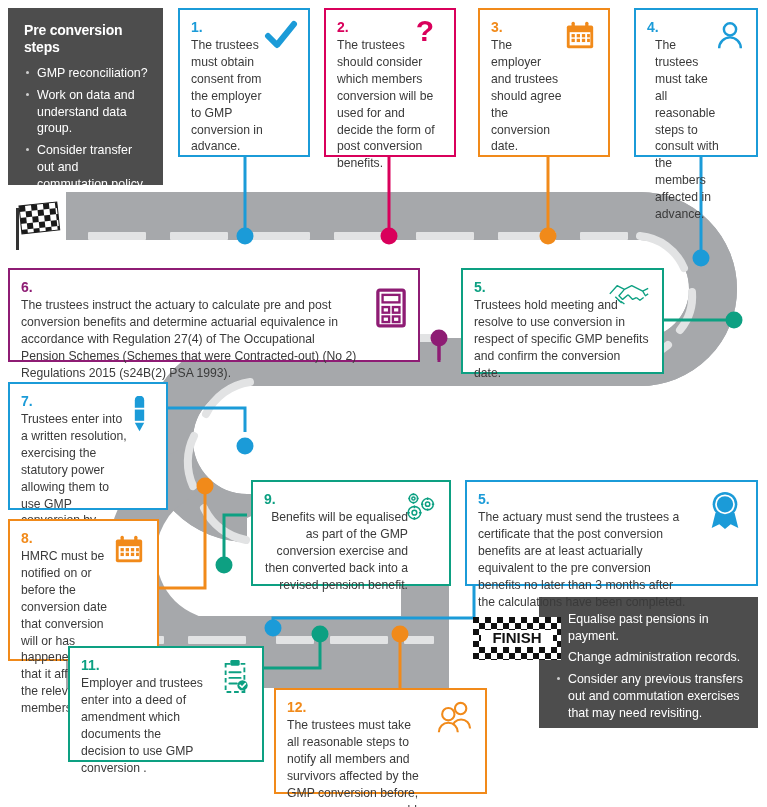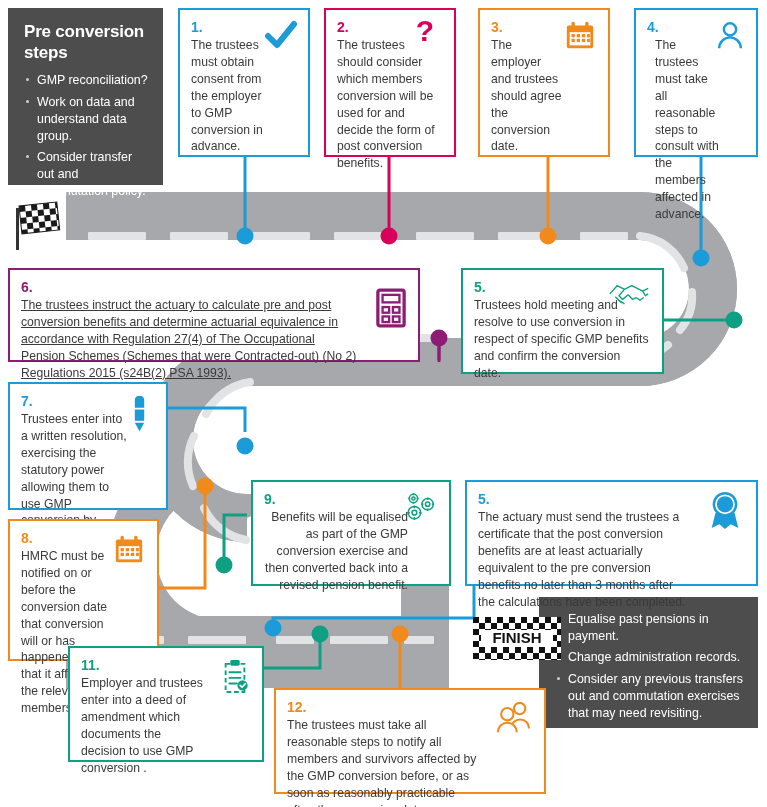--- a/index.html
+++ b/index.html
@@ -1,21 +1,21 @@
 <!DOCTYPE html>
 <html><head>
 <meta charset="utf-8">
 <style>
   html,body{margin:0;padding:0;background:#ffffff;}
   body{font-family:"Liberation Sans","DejaVu Sans",sans-serif;}
   #stage{position:relative;width:767px;height:807px;overflow:hidden;background:#fff;}
 
   
   .panel{position:absolute;background:#4d4d4d;color:#fff;box-sizing:border-box;}
-  .panel h2{margin:0 0 9px 0;font-size:17px;line-height:1.22;font-weight:bold;letter-spacing:-.2px;}
+  .panel h2{margin:0 0 9px 0;font-size:14px;line-height:1.22;font-weight:bold;letter-spacing:-.2px;}
   .panel ul{margin:0;padding:0;list-style:none;}
   .panel li{position:relative;padding-left:13px;font-size:12.4px;line-height:1.35;margin-bottom:5px;}
   .panel li:before{content:"";position:absolute;left:2px;top:6px;width:3px;height:3px;border-radius:50%;background:#cfcfcf;}
 
   
   .card{position:absolute;box-sizing:border-box;background:#fff;border:2px solid #000;padding:10px 11px 9px 11px;}
   .card .num{font-size:14px;font-weight:bold;line-height:1.1;margin-bottom:2px;}
   .card .body{font-size:12.2px;line-height:1.38;color:#3a3a3a;padding-right:2px;}
   .card .ico{position:absolute;top:9px;right:10px;width:34px;height:34px;}
   .card.wide .body{padding-right:44px;}
@@ -262,21 +262,21 @@
             <path d="M11 22 L15 26"></path>
             <path d="M14 24 L18 27"></path>
           <path d="M38 13 L41 18 L44 16"></path>
         </g>
       </svg>
     </span>
   </div>
 
   <div class="card c-purple wide" style="left:8px;top:268px;width:412px;height:94px;">
     <div class="num">6.</div>
-    <div class="body" style="padding-right:48px;text-decoration:underline;">The trustees instruct the actuary to calculate pre and post conversion benefits and determine actuarial equivalence in accordance with Regulation 27(4) of The Occupational Pension Schemes (Schemes that were Contracted-out) (No 2) Regulations 2015 (s24B(2) PSA 1993).</div>
+    <div class="body" style="padding-right:48px;">The trustees instruct the actuary to calculate pre and post conversion benefits and determine actuarial equivalence in accordance with Regulation 27(4) of The Occupational Pension Schemes (Schemes that were Contracted-out) (No 2) Regulations 2015 (s24B(2) PSA 1993).</div>
     <span class="ico" style="top:18px;right:10px;width:32px;height:42px;">
       <svg viewBox="0 0 32 42" width="30" height="40">
         <rect x="2" y="2" width="28" height="38" rx="2" fill="none" stroke="#8e1c74" stroke-width="3.5"></rect>
         <rect x="7" y="7" width="18" height="8" fill="none" stroke="#8e1c74" stroke-width="2.5"></rect>
         <g fill="none" stroke="#8e1c74" stroke-width="2.5">
           <rect x="7" y="20" width="7" height="6"></rect>
             <rect x="18" y="20" width="7" height="6"></rect>
           <rect x="7" y="30" width="7" height="6"></rect>
             <rect x="18" y="30" width="7" height="6"></rect>
         </g>
@@ -365,21 +365,21 @@
           <path d="M10 15 h12"></path>
             <path d="M10 21 h12"></path>
             <path d="M10 27 h8"></path>
         </g>
         <circle cx="24" cy="29" r="5.5" fill="#0da082"></circle>
         <path d="M21.5 29 l2 2 l3.6 -3.8" fill="none" stroke="#fff" stroke-width="1.8" stroke-linecap="round" stroke-linejoin="round"></path>
       </svg>
     </span>
   </div>
 
-  <div class="card c-orange" style="left:274px;top:688px;width:272px;height:106px;">
+  <div class="card c-orange" style="left:274px;top:688px;width:213px;height:106px;">
     <div class="num">12.</div>
     <div class="body" style="padding-right:48px;">The trustees must take all reasonable steps to notify all members and survivors affected by the GMP conversion before, or as soon as reasonably practicable after, the conversion date.</div>
     <span class="ico" style="top:10px;right:10px;width:42px;height:36px;">
       <svg viewBox="0 0 44 38" width="42" height="36">
         <g fill="none" stroke="#f18a1a" stroke-width="2.2">
           <circle cx="29" cy="9" r="6"></circle>
           <path d="M20 30 a9.5 9.5 0 0 1 19 0"></path>
           <circle cx="16" cy="15" r="6.5" fill="#fff"></circle>
           <path d="M6 34 a10 10 0 0 1 20 0" fill="#fff"></path>
         </g>

